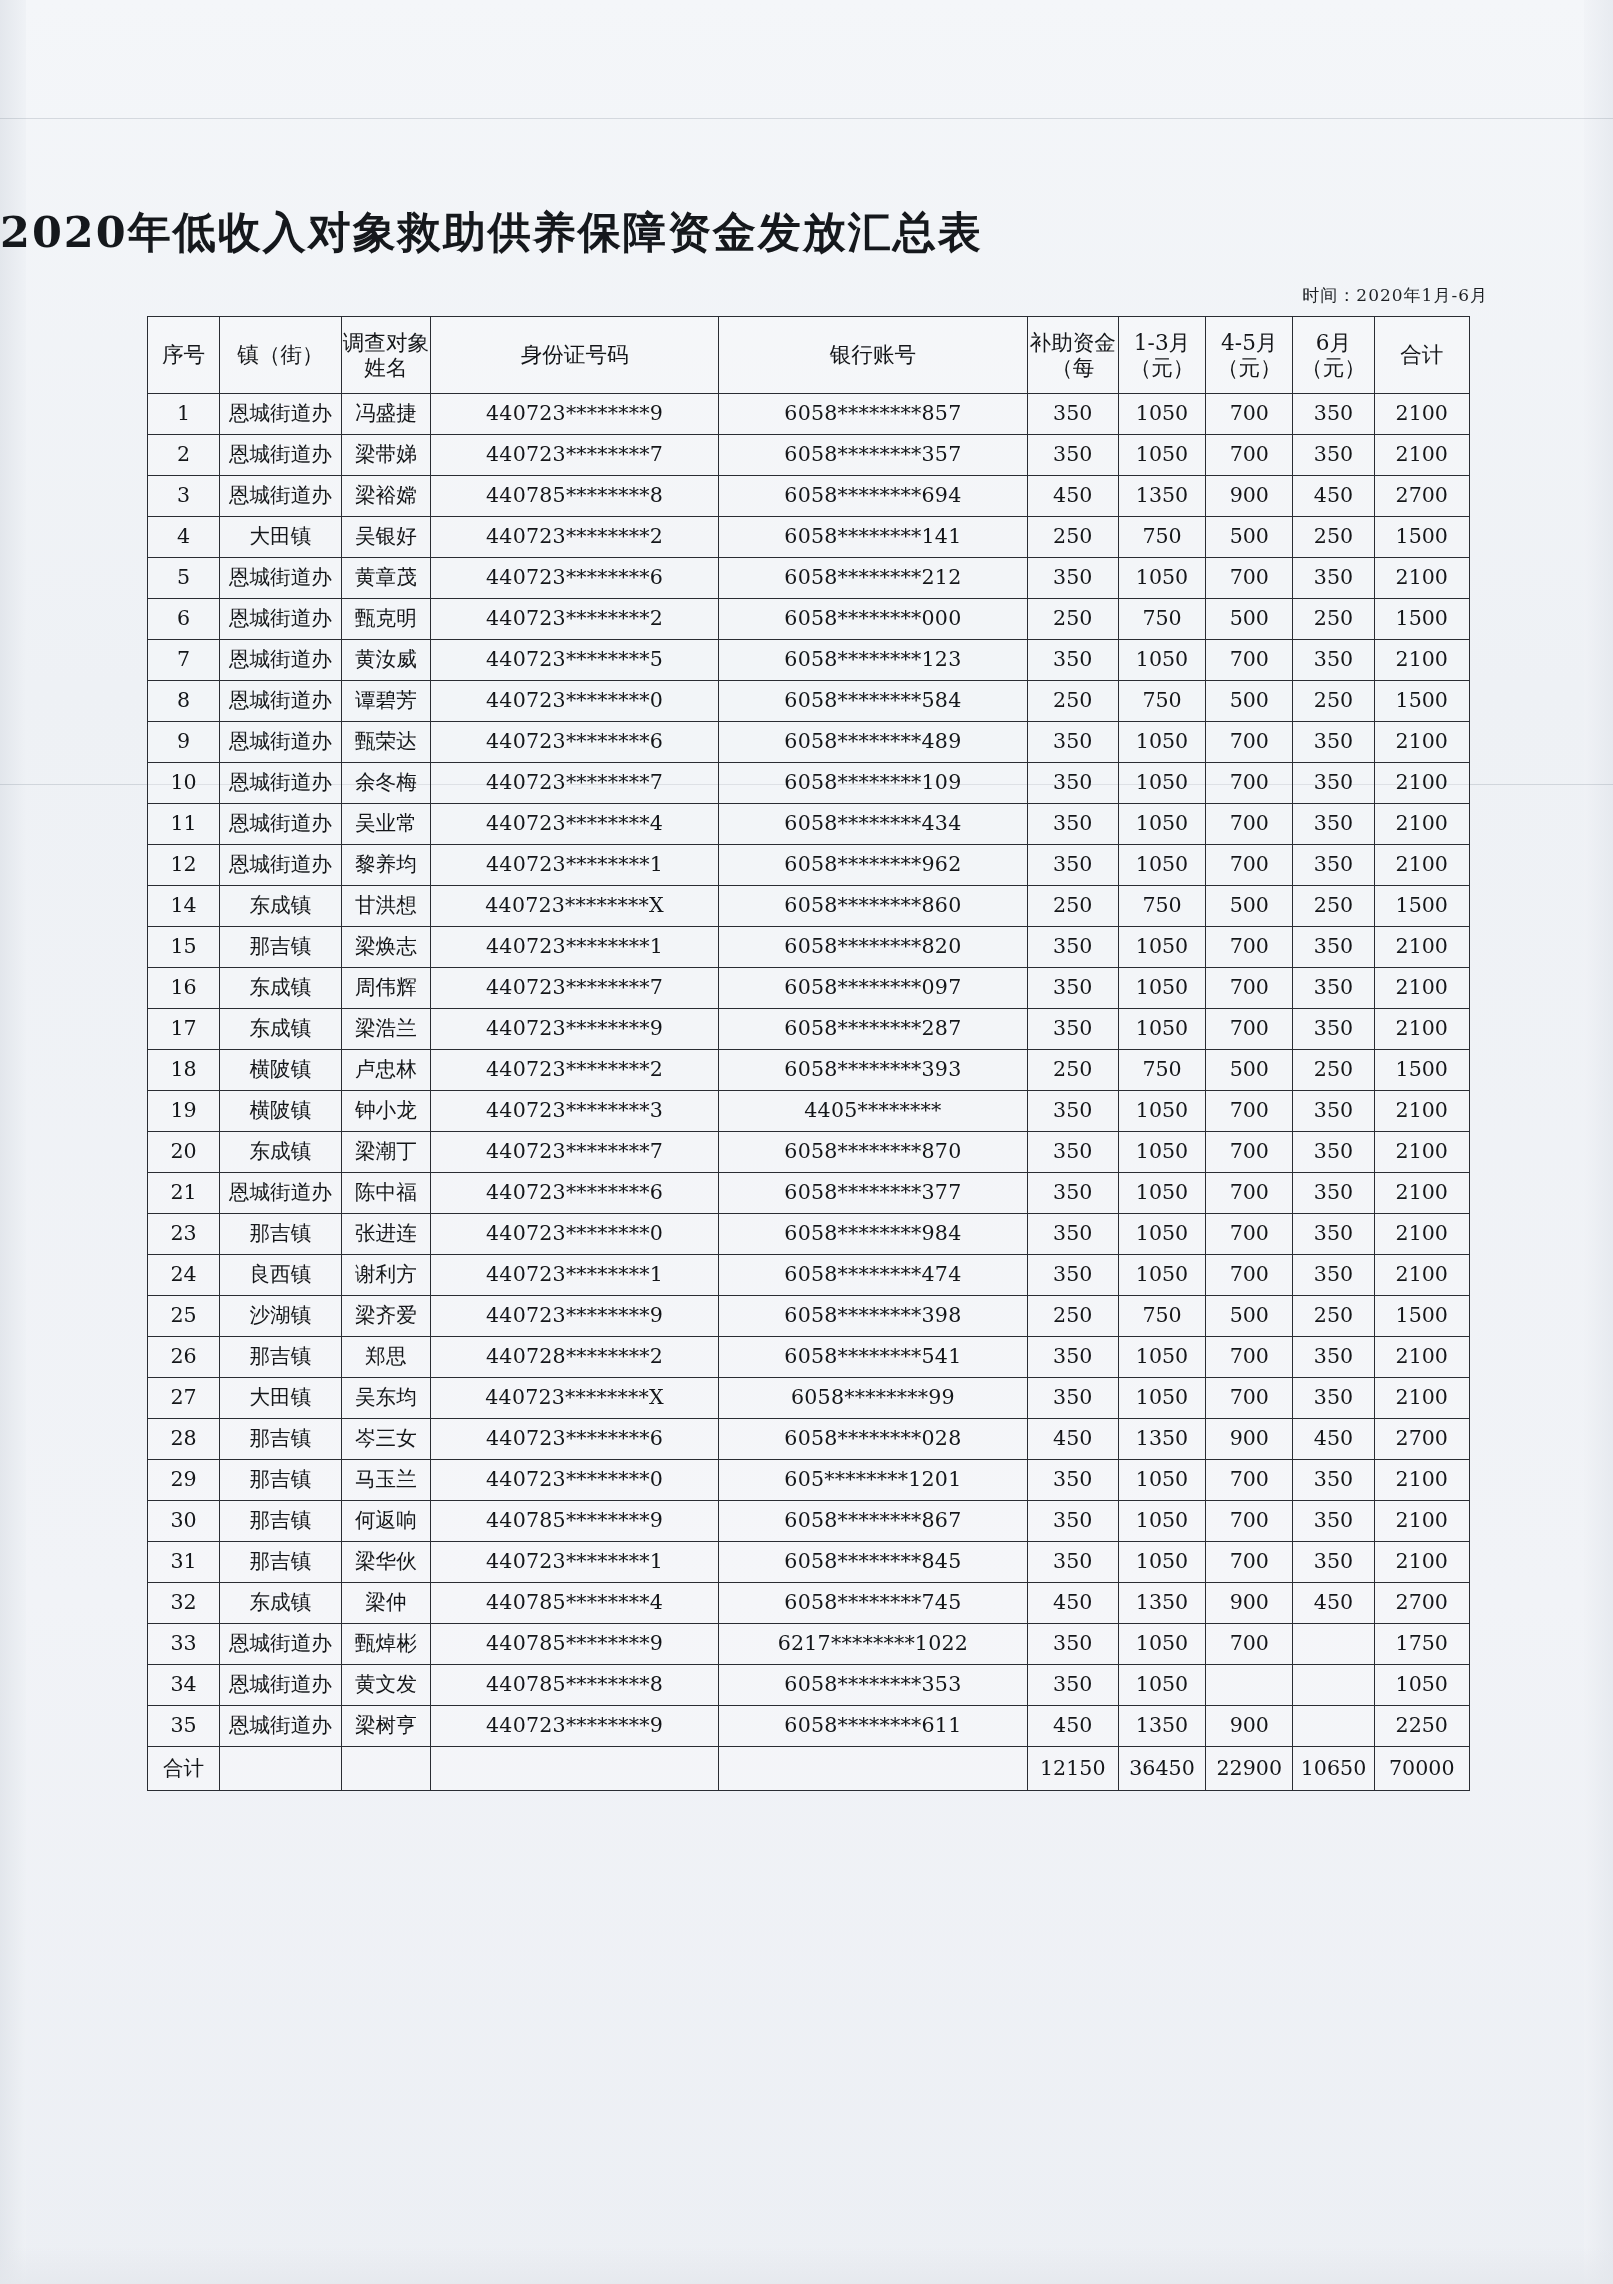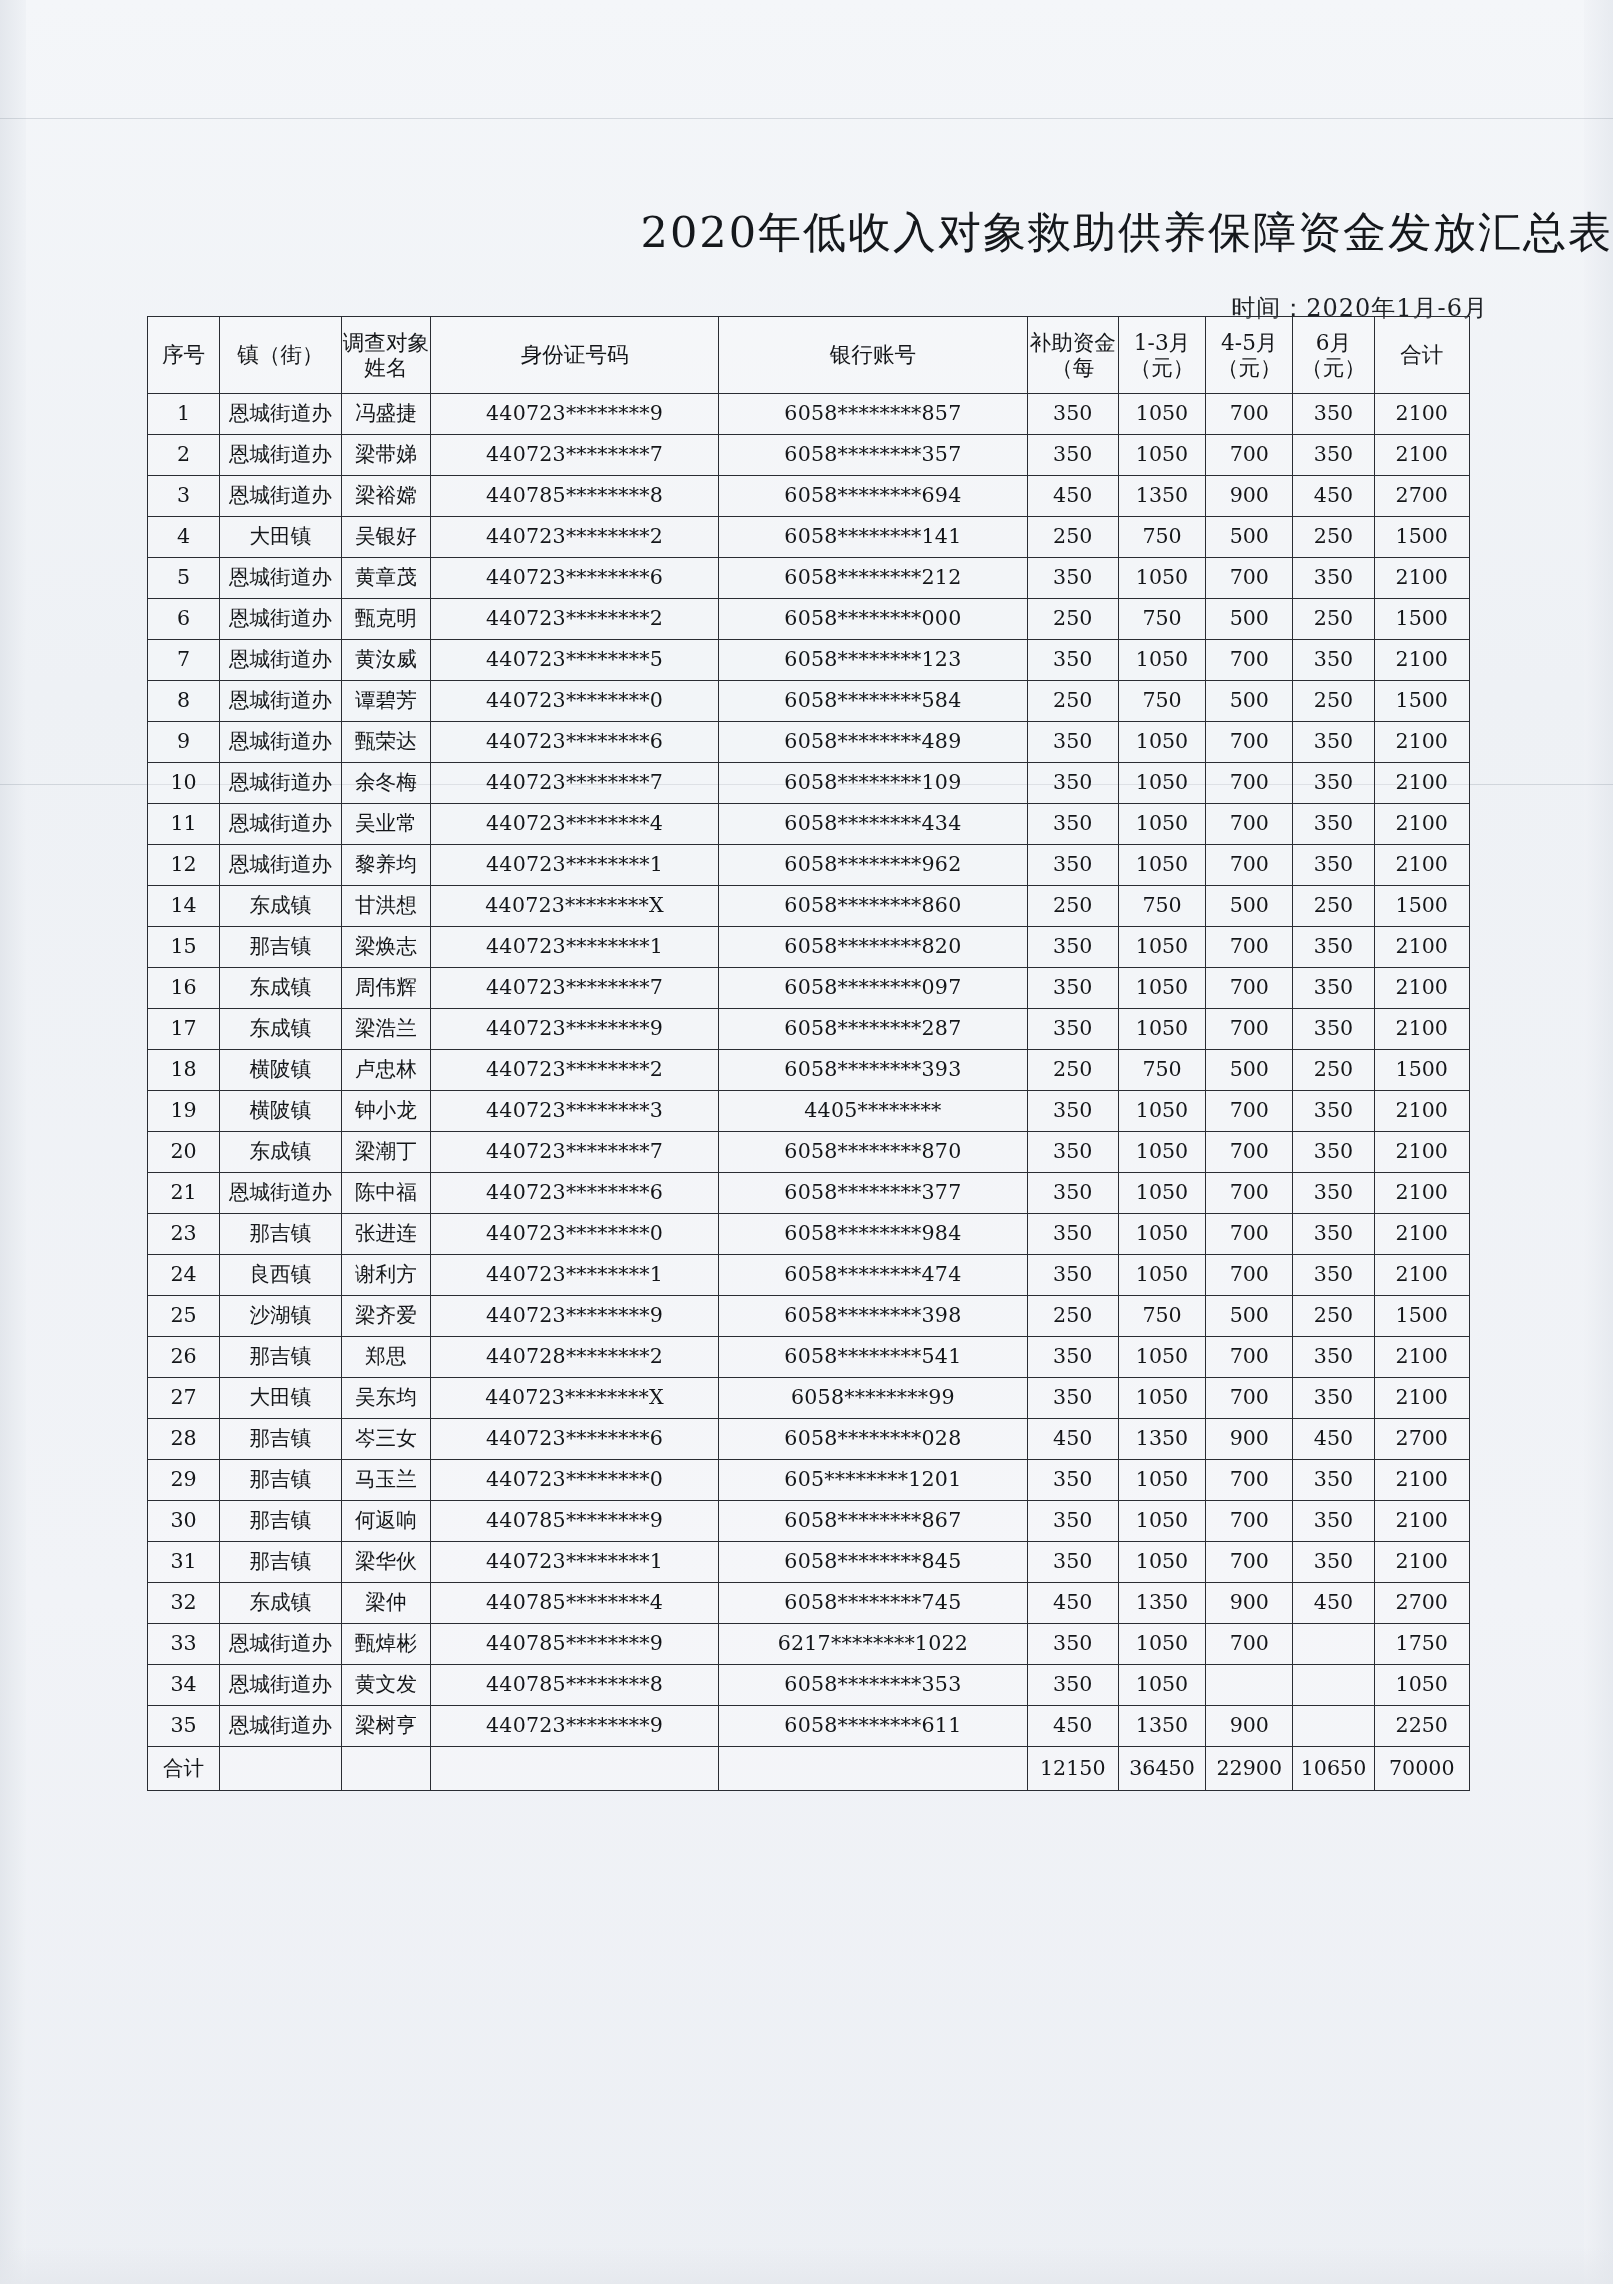--- a/index.html
+++ b/index.html
@@ -47,33 +47,33 @@
     position: absolute;
     left: 0; right: 0;
     height: 1px;
     background: rgba(120,130,145,.25);
   }
 
   .doc-title {
     position: absolute;
     left: 0; right: 0;
     top: 204px;
-    text-align: right;
+    text-align: left;
     font-family: "DejaVu Serif", "Liberation Serif", serif;
-    font-weight: normal;
+    font-weight: bold;
     font-size: 43px;
     letter-spacing: 2px;
     color: #15181c;
   }
 
   .doc-date {
     position: absolute;
     right: 125px;
-    top: 292px;
-    font-size: 24px;
+    top: 284px;
+    font-size: 17px;
     letter-spacing: 1px;
     color: #1d2024;
   }
 
   .table-wrap {
     position: absolute;
     left: 147px;
     top: 316px;
     width: 1323px;
   }

